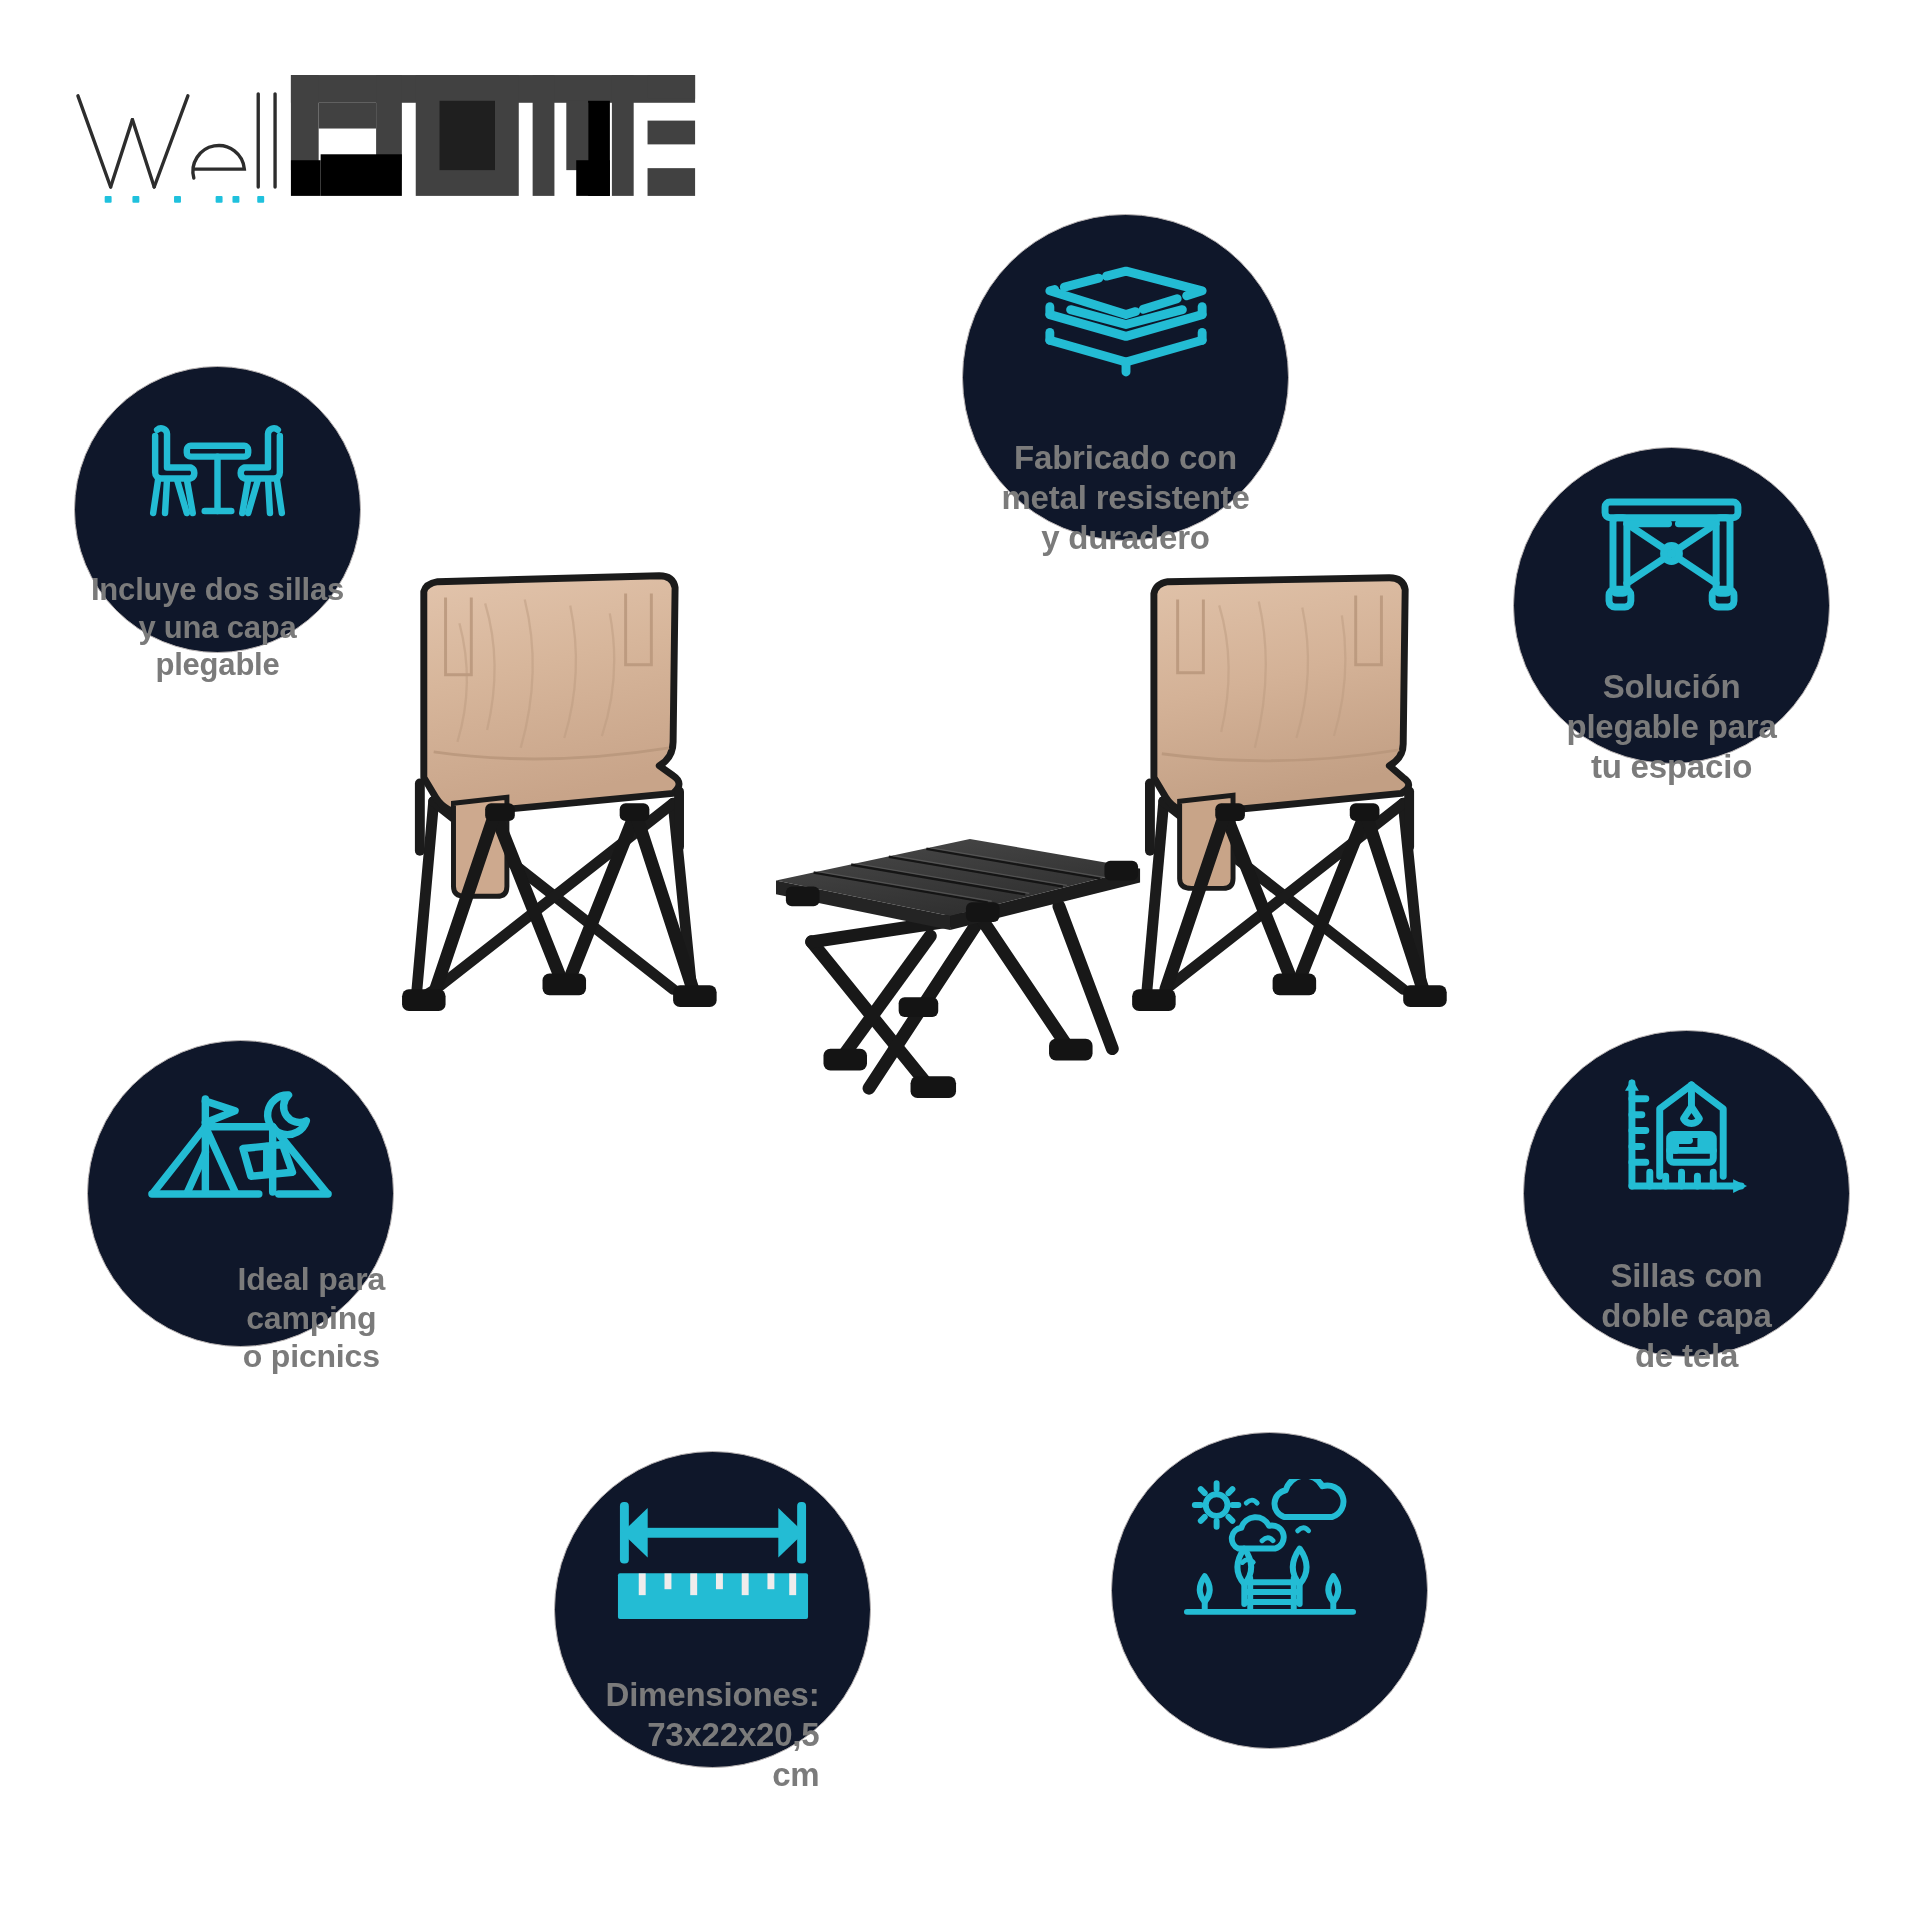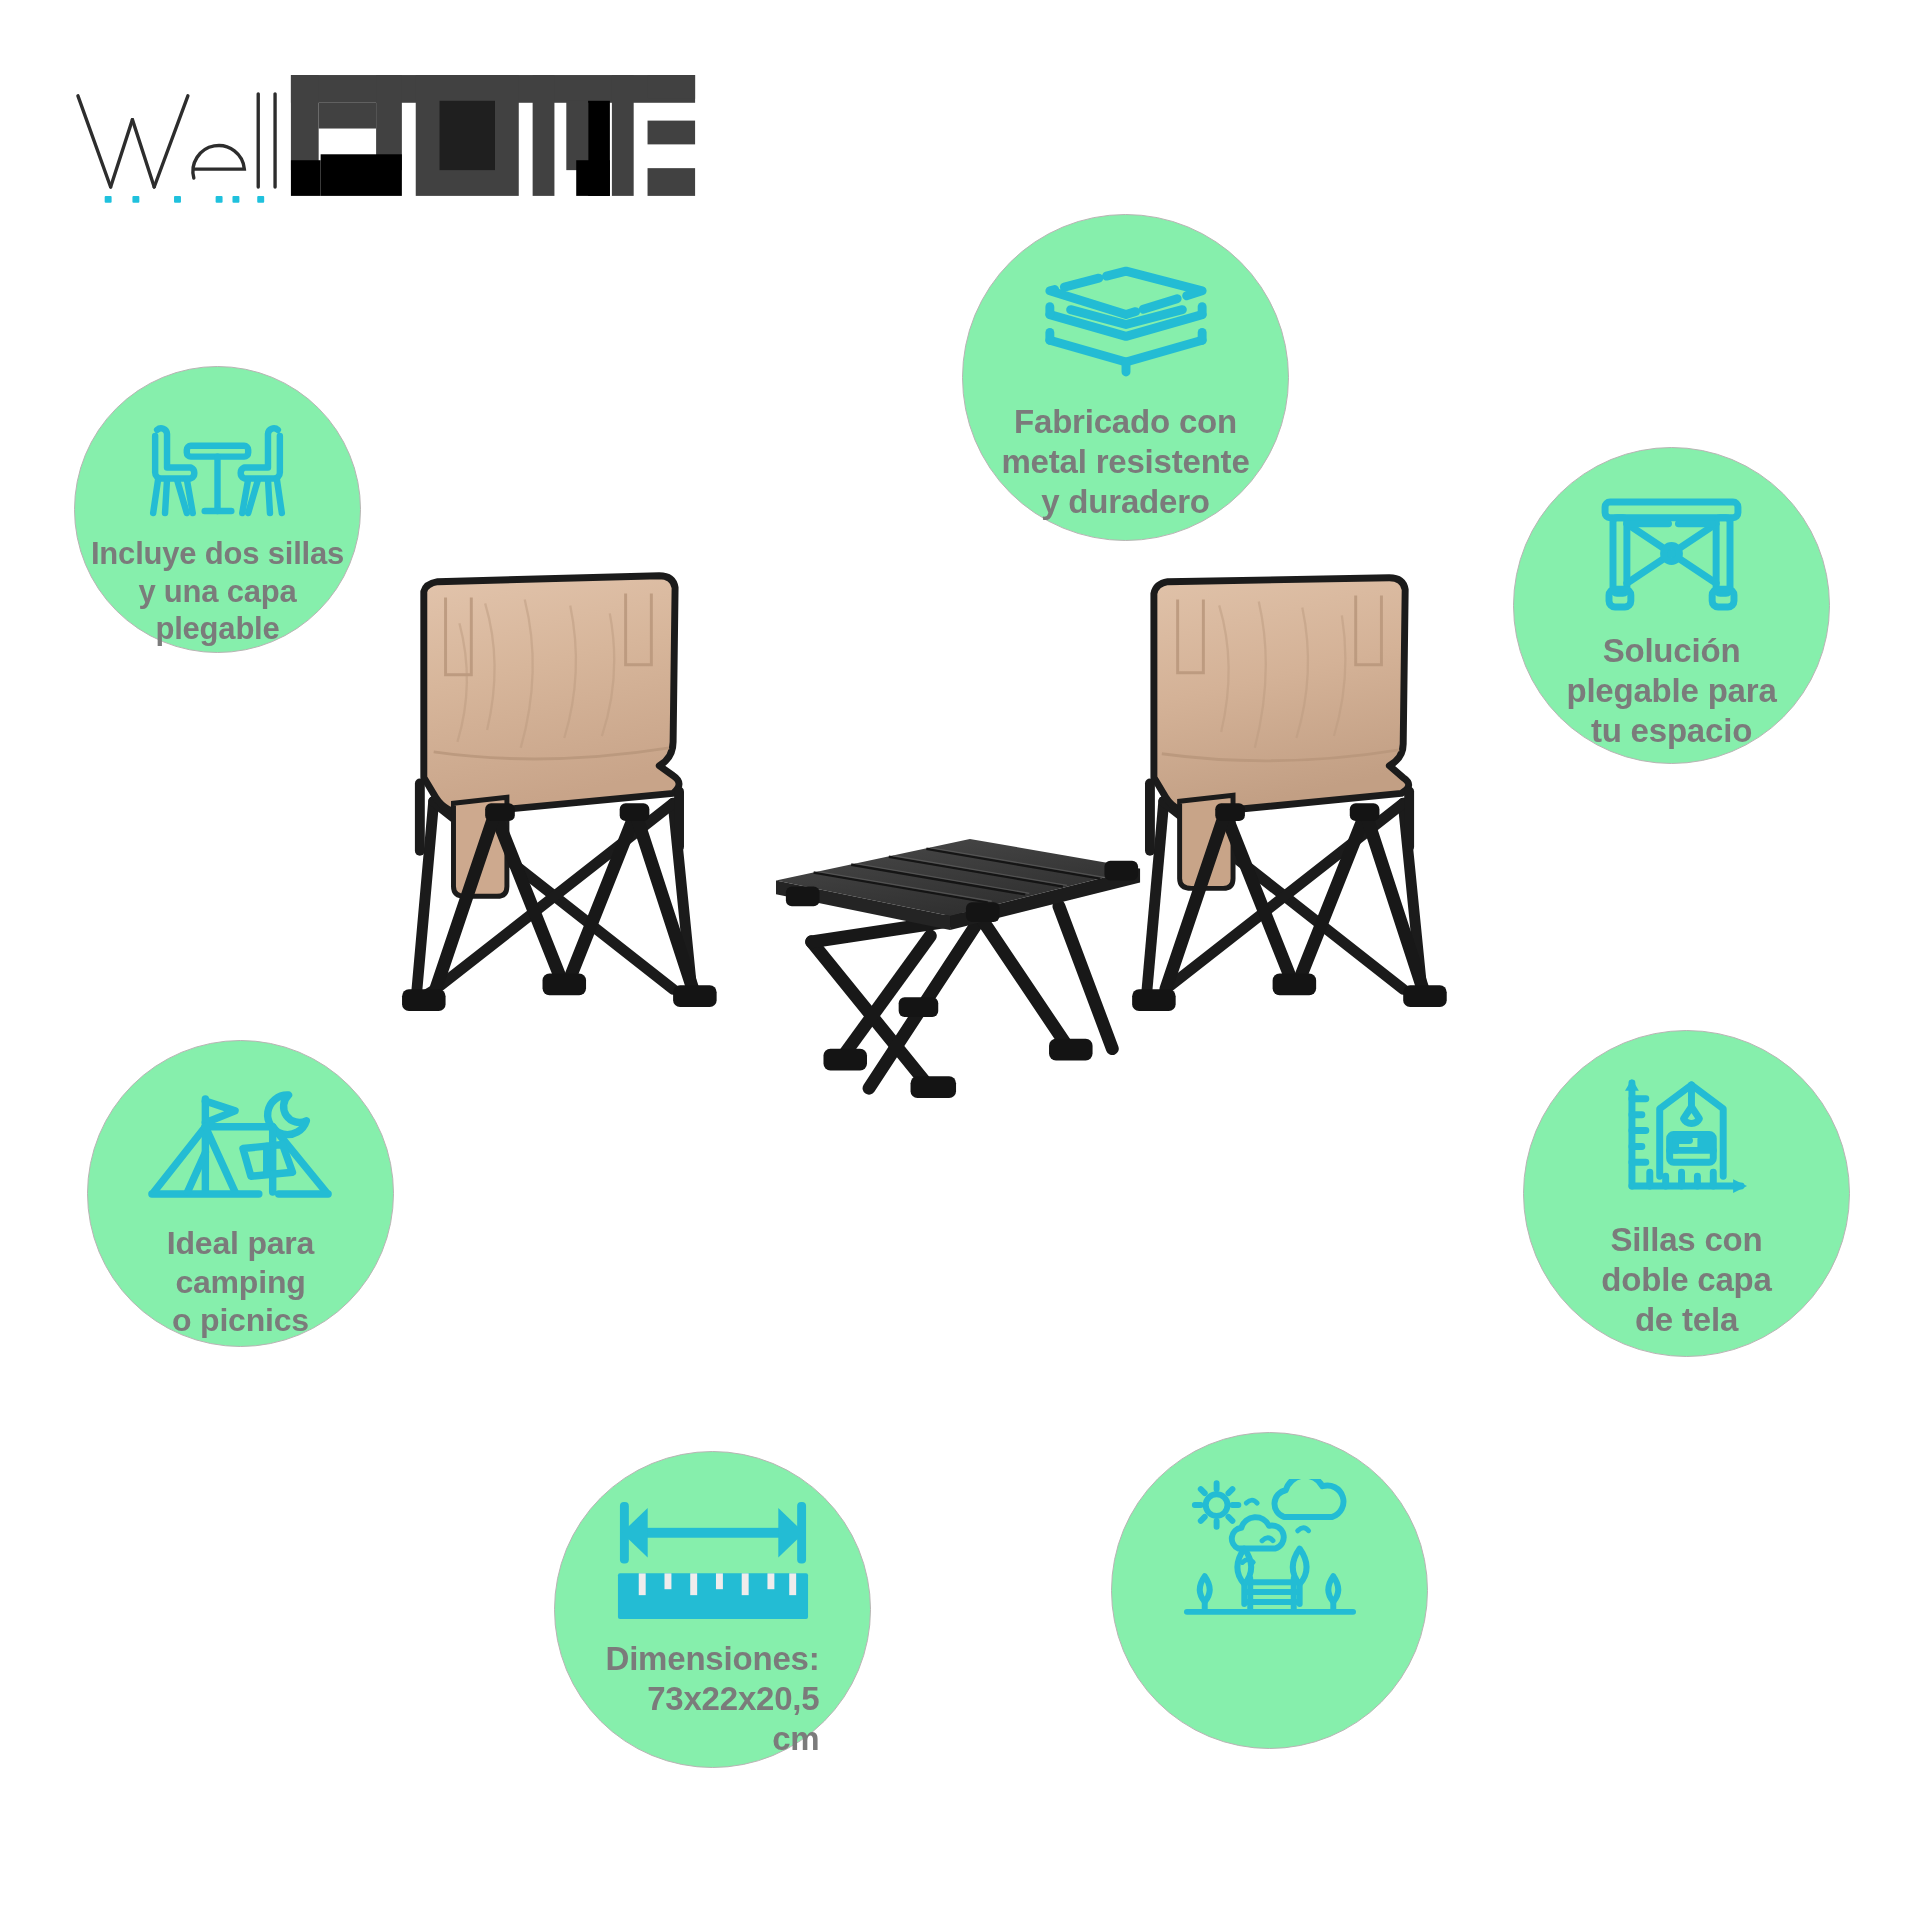--- a/index.html
+++ b/index.html
@@ -33,28 +33,29 @@
     top: 554px;
     width: 1168px;
     height: 554px;
   }
   #product-photo svg { display: block; }
 
   
   .badge {
     position: absolute;
     border-radius: 50%;
-    background: #86efac;
+    background: #0f172a;
     border: 1.5px solid #b9b4b4;
     box-sizing: border-box;
     display: flex;
     flex-direction: column;
     align-items: center;
     justify-content: flex-start;
     text-align: center;
+    gap: 36px;
   }
   .badge-icon {
     display: flex;
     align-items: center;
     justify-content: center;
     width: 100%;
   }
   .badge-icon svg { display: block; }
   .badge-label {
     color: #7b7b7b;
@@ -72,21 +73,21 @@
   #badge-chairs-table  .badge-label { font-size: 31px; margin-top: 16px; }
 
   #badge-metal  { left: 962px;  top: 214px;  width: 327px; height: 327px; }
   #badge-metal  .badge-icon { margin-top: 48px; height: 121px; }
   #badge-metal  .badge-label { font-size: 33px; margin-top: 18px; }
 
   #badge-folding  { left: 1513px; top: 447px;  width: 317px; height: 317px; }
   #badge-folding  .badge-icon { margin-top: 46px; height: 119px; }
   #badge-folding  .badge-label { font-size: 33px; margin-top: 18px; }
 
-  #badge-camping  { left: 87px;   top: 1040px; width: 307px; height: 307px; }
+  #badge-camping  { left: 87px;   top: 1040px; width: 307px; height: 307px; align-items: flex-end; }
   #badge-camping  .badge-icon { margin-top: 44px; height: 125px; }
   #badge-camping  .badge-label { font-size: 32px; margin-top: 14px; }
 
   #badge-double-layer  { left: 1523px; top: 1030px; width: 327px; height: 327px; }
   #badge-double-layer  .badge-icon { margin-top: 42px; height: 125px; }
   #badge-double-layer  .badge-label { font-size: 33px; margin-top: 22px; }
 
   #badge-dimensions  { left: 554px;  top: 1451px; width: 317px; height: 317px; }
   #badge-dimensions  .badge-icon { margin-top: 48px; height: 121px; }
   #badge-dimensions  .badge-label { font-size: 33px; margin-top: 18px; text-align: right; }

